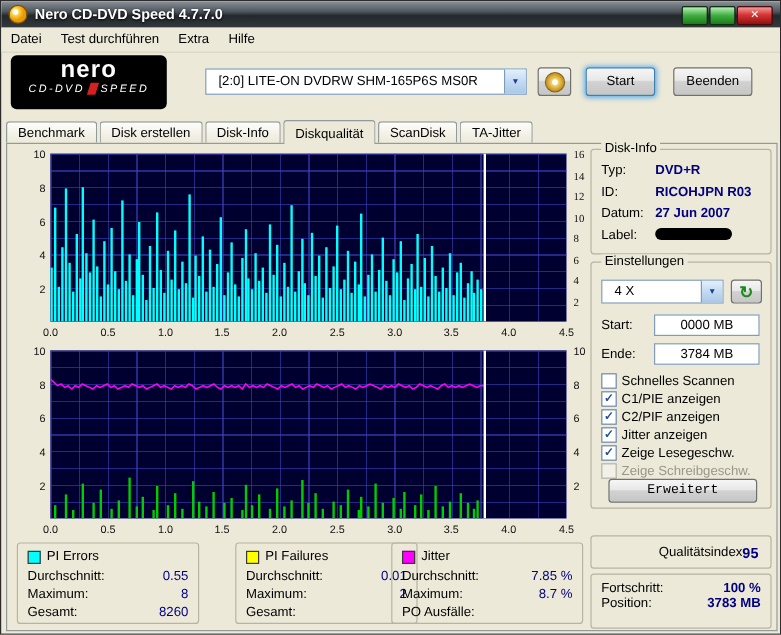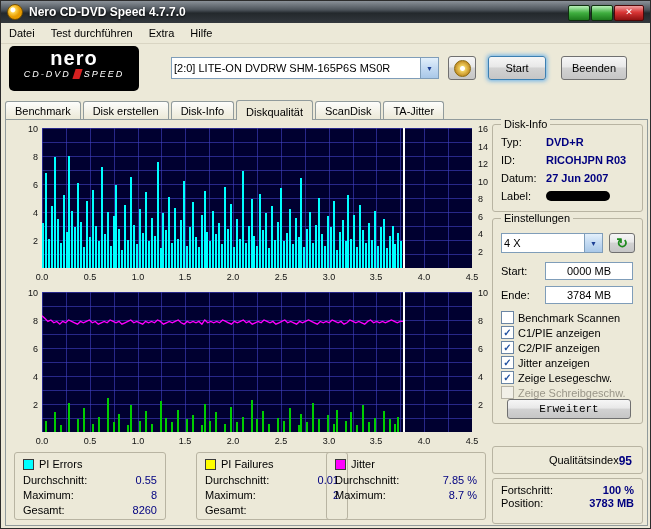--- a/index.html
+++ b/index.html
@@ -26,21 +26,21 @@
   .menu-item{padding:3px 8px;cursor:default;}
   .toolbar{position:absolute;left:0;top:42px;right:7px;height:54px;}
   .logo{position:absolute;left:8px;top:3px;width:130px;height:45px;background:#000;
     border-radius:5px;color:#fff;text-align:center;overflow:hidden;}
   .logo .l1{font-size:20px;font-weight:bold;letter-spacing:1px;line-height:22px;margin-top:1px;}
   .logo .l2{font-size:9px;letter-spacing:2px;font-style:italic;display:flex;
     align-items:center;justify-content:center;gap:3px;}
   .bolt{width:7px;height:10px;background:#d42020;transform:skewX(-18deg);display:inline-block;}
   .combo{background:#fff;border:1px solid #7f9db9;display:flex;align-items:center;box-sizing:border-box;}
   .drive-combo{position:absolute;left:170px;top:14px;width:268px;height:22px;}
-  .combo .val{flex:1;padding-left:2px;white-space:nowrap;overflow:hidden;}
+  .combo .val{flex:1;padding-left:10px;white-space:nowrap;overflow:hidden;}
   .combo-arrow{width:17px;height:100%;border-left:1px solid #7f9db9;flex:none;
     background:linear-gradient(#e3f0fb,#c6dcf3 45%,#a9c8e8);
     display:flex;align-items:center;justify-content:center;font-size:7px;color:#1c3f94;}
   .btn{border:1px solid #707070;border-radius:3px;text-align:center;box-sizing:border-box;
     background:linear-gradient(#f6f6f6,#e8e8e8 45%,#d2d2d2 50%,#c6c6c6);font-size:11px;}
   .tool-btn{position:absolute;left:447px;top:13px;width:28px;height:24px;
     display:flex;align-items:center;justify-content:center;}
   .disc-icon{width:15px;height:15px;border-radius:50%;border:1px solid #8a6a10;
     background:radial-gradient(circle,#fff 0 2px,#f0d060 3px,#c9952b 7px);}
   .start-btn{position:absolute;left:487px;top:13px;width:58px;height:24px;line-height:22px;
@@ -57,21 +57,21 @@
   .plot{position:absolute;overflow:hidden;background-color:#000030;
     background-image:
       repeating-linear-gradient(to right, rgba(65,65,195,.6) 0 1px, transparent 1px 23.89px),
       repeating-linear-gradient(to bottom, rgba(65,65,195,.6) 0 1px, transparent 1px 14px);}
   #chart0{left:36px;top:8px;width:430px;height:140px;}
   #chart1{left:36px;top:172px;width:430px;height:140px;}
   .bar{position:absolute;bottom:0;width:2px;}
   .endline{position:absolute;top:0;bottom:0;width:2px;background:#fff;}
   .plot svg{position:absolute;left:0;top:0;}
   .yticks{position:absolute;width:26px;height:140px;}
-  #yl0{left:8px;top:8px;} #yr0{left:468px;top:8px;}
+  #yl0{left:8px;top:8px;} #yr0{left:468px;top:8px;font-family:Liberation Serif, serif;}
   #yl1{left:8px;top:172px;} #yr1{left:468px;top:172px;}
   .xticks{position:absolute;left:36px;width:430px;height:12px;}
   #xt0{top:151px;} #xt1{top:315px;}
   .tick{position:absolute;font-size:9px;color:#111;line-height:10px;}
   .xtick{width:18px;text-align:center;top:1px;}
   
   .gbox{position:absolute;border:1px solid #b8b4a2;border-radius:3px;box-sizing:border-box;}
   .gbox .legend{position:absolute;top:-7px;left:8px;background:#ece9d8;padding:0 3px;}
   #diskinfo{left:486px;top:4px;width:151px;height:88px;}
   #settings{left:486px;top:98px;width:151px;height:206px;}
@@ -434,21 +434,21 @@
       </div>
       <div class="kv" style="top:46px">Start:</div>
       <input class="num-input" style="left: 52px; top: 43px;" value="0000 MB">
       <div class="kv" style="top:70px">Ende:</div>
       <input class="num-input" style="left: 52px; top: 67px;" value="3784 MB">
 
       <div class="cb" style="top:92px">
         <span class="box">
             <span class="mark">✓</span>
           </span>
-        <span>Benchmark Scannen</span>
+        <span>Schnelles Scannen</span>
       </div>
       <div class="cb checked" style="top:107px">
         <span class="box">
             <span class="mark">✓</span>
           </span>
         <span>C1/PIE anzeigen</span>
       </div>
       <div class="cb checked" style="top:122px">
         <span class="box">
             <span class="mark">✓</span>
@@ -531,16 +531,19 @@
       <div class="hd">
         <span class="swatch" style="background:#ff00ff"></span>
         <span>Jitter</span>
       </div>
       <div class="kvr" style="top:21px">
         <span>Durchschnitt:</span><span class="v">7.85 %</span>
       </div>
       <div class="kvr" style="top:36px">
         <span>Maximum:</span><span class="v">8.7 %</span>
       </div>
+      <div class="kvr" style="top:51px">
+        <span>PO Ausfälle:</span><span class="v"></span>
+      </div>
     </div>
 
   </div>
 </div>
 
 </body></html>

